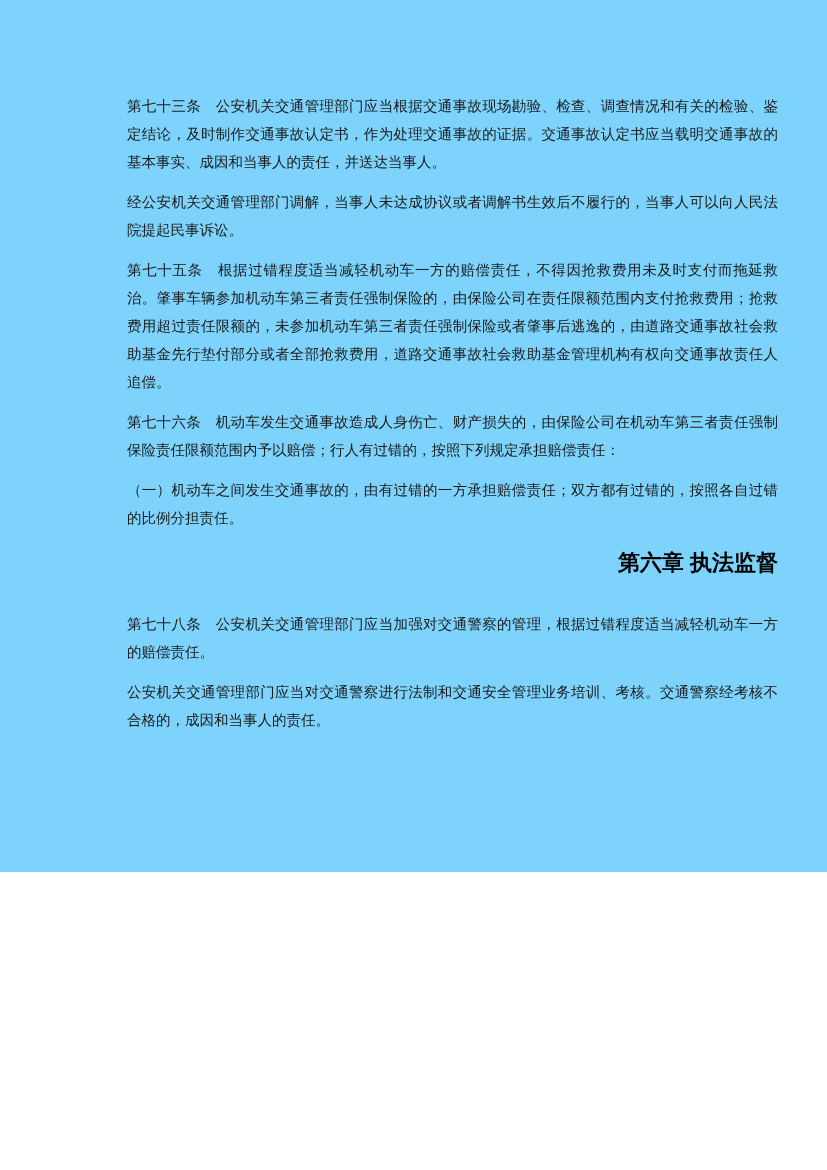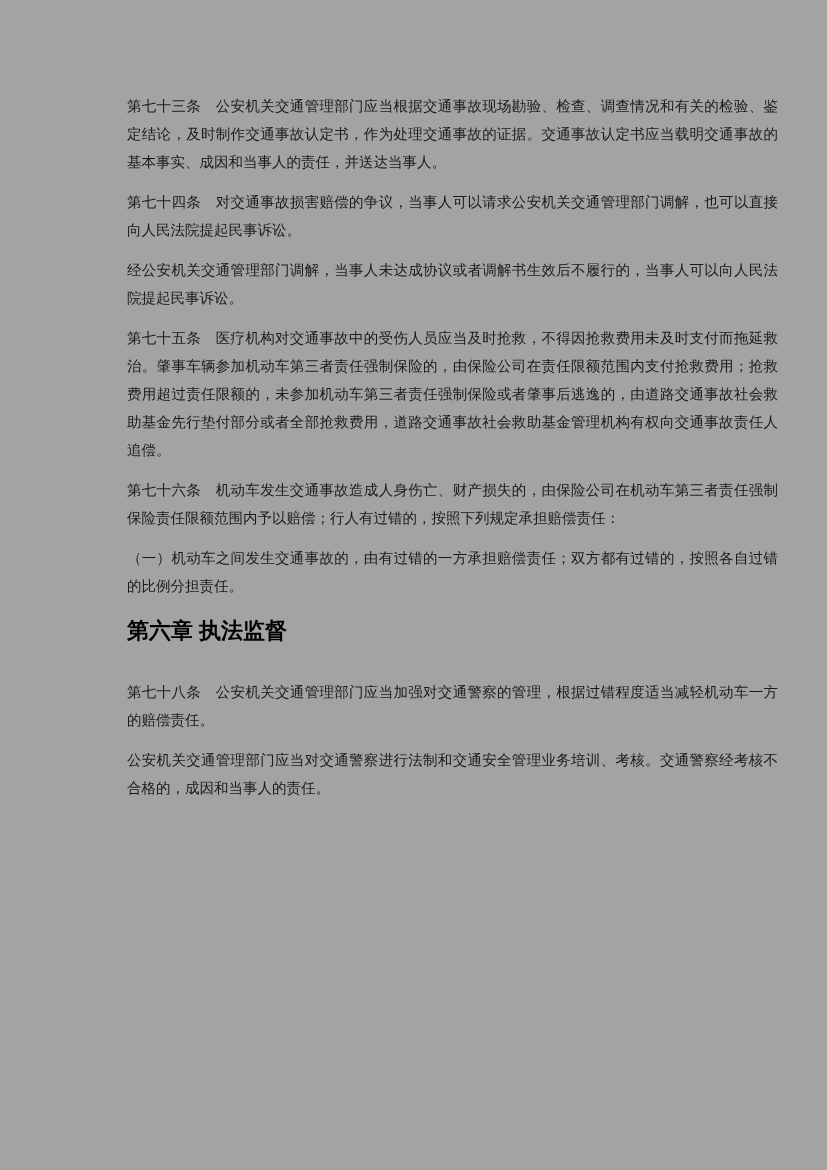--- a/index.html
+++ b/index.html
@@ -8,49 +8,48 @@
     background: #ffffff;
   }
   body {
     width: 827px;
     height: 1170px;
     overflow: hidden;
   }
   .page {
     box-sizing: border-box;
     width: 827px;
-    height: 1170px;
+    height: 872px;
     padding: 92px 49px 30px 127px;
-    background: #a3a3a3;
+    background: #7dd3fc;
     font-family: "Liberation Serif", "DejaVu Serif", serif;
     color: #1a1a1a;
   }
   .law-par {
     font-size: 14.5px;
     line-height: 28px;
     text-align: justify;
     margin: 0 0 12px 0;
     word-break: break-all;
   }
   .chapter-heading {
     font-family: "Liberation Sans", "DejaVu Sans", sans-serif;
     font-weight: bold;
     font-size: 22px;
     line-height: 30px;
-    text-align: left;
+    text-align: right;
     color: #000000;
     margin: 16px 0 32px 0;
   }
 </style>
 </head>
 <body>
 
 <div class="page">
   <p class="law-par">第七十三条　公安机关交通管理部门应当根据交通事故现场勘验、检查、调查情况和有关的检验、鉴定结论，及时制作交通事故认定书，作为处理交通事故的证据。交通事故认定书应当载明交通事故的基本事实、成因和当事人的责任，并送达当事人。</p>
-  <p class="law-par">第七十四条　对交通事故损害赔偿的争议，当事人可以请求公安机关交通管理部门调解，也可以直接向人民法院提起民事诉讼。</p>
   <p class="law-par">经公安机关交通管理部门调解，当事人未达成协议或者调解书生效后不履行的，当事人可以向人民法院提起民事诉讼。</p>
-  <p class="law-par">第七十五条　医疗机构对交通事故中的受伤人员应当及时抢救，不得因抢救费用未及时支付而拖延救治。肇事车辆参加机动车第三者责任强制保险的，由保险公司在责任限额范围内支付抢救费用；抢救费用超过责任限额的，未参加机动车第三者责任强制保险或者肇事后逃逸的，由道路交通事故社会救助基金先行垫付部分或者全部抢救费用，道路交通事故社会救助基金管理机构有权向交通事故责任人追偿。</p>
+  <p class="law-par">第七十五条　根据过错程度适当减轻机动车一方的赔偿责任，不得因抢救费用未及时支付而拖延救治。肇事车辆参加机动车第三者责任强制保险的，由保险公司在责任限额范围内支付抢救费用；抢救费用超过责任限额的，未参加机动车第三者责任强制保险或者肇事后逃逸的，由道路交通事故社会救助基金先行垫付部分或者全部抢救费用，道路交通事故社会救助基金管理机构有权向交通事故责任人追偿。</p>
   <p class="law-par">第七十六条　机动车发生交通事故造成人身伤亡、财产损失的，由保险公司在机动车第三者责任强制保险责任限额范围内予以赔偿；行人有过错的，按照下列规定承担赔偿责任：</p>
   <p class="law-par">（一）机动车之间发生交通事故的，由有过错的一方承担赔偿责任；双方都有过错的，按照各自过错的比例分担责任。</p>
   <h2 class="chapter-heading">第六章 执法监督</h2>
   <p class="law-par">第七十八条　公安机关交通管理部门应当加强对交通警察的管理，根据过错程度适当减轻机动车一方的赔偿责任。</p>
   <p class="law-par">公安机关交通管理部门应当对交通警察进行法制和交通安全管理业务培训、考核。交通警察经考核不合格的，成因和当事人的责任。</p>
 </div>
 
 </body></html>

